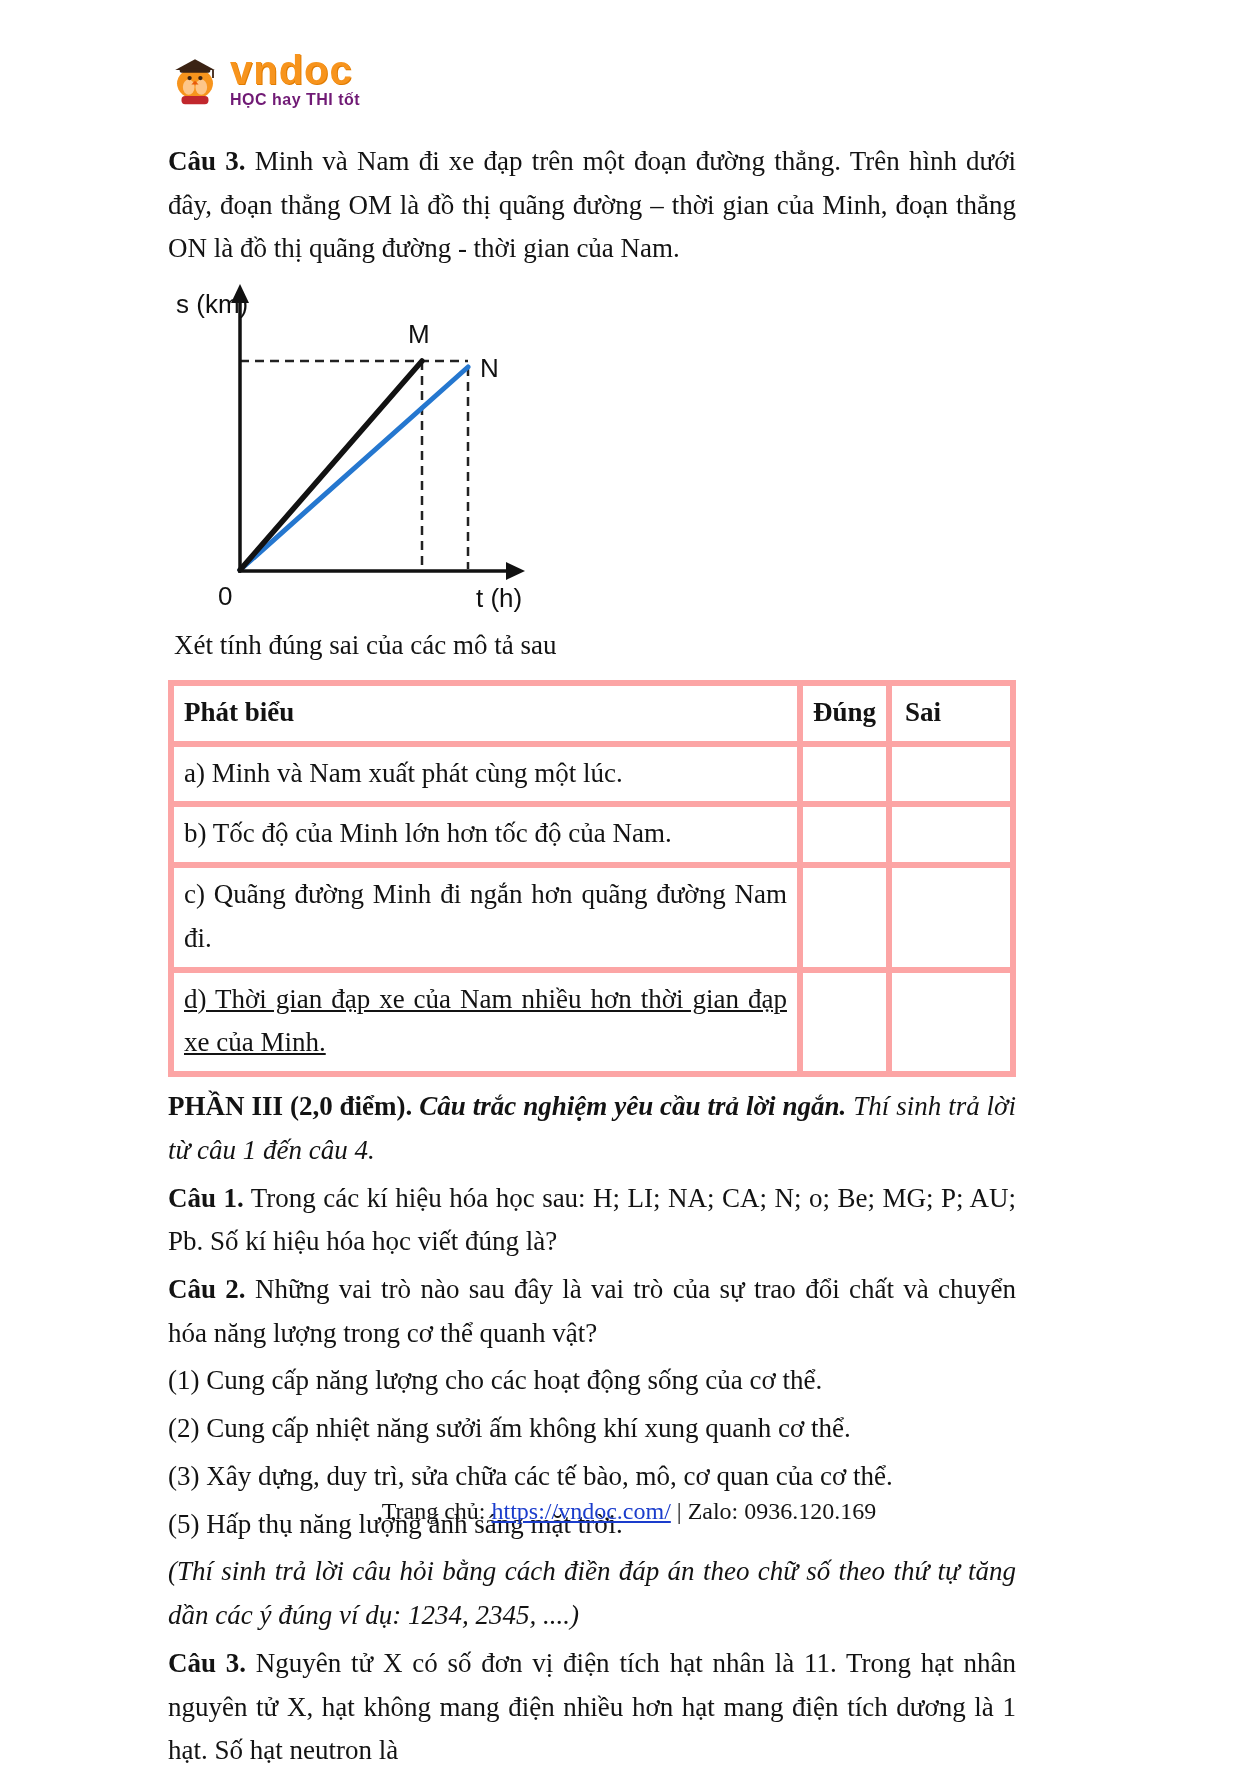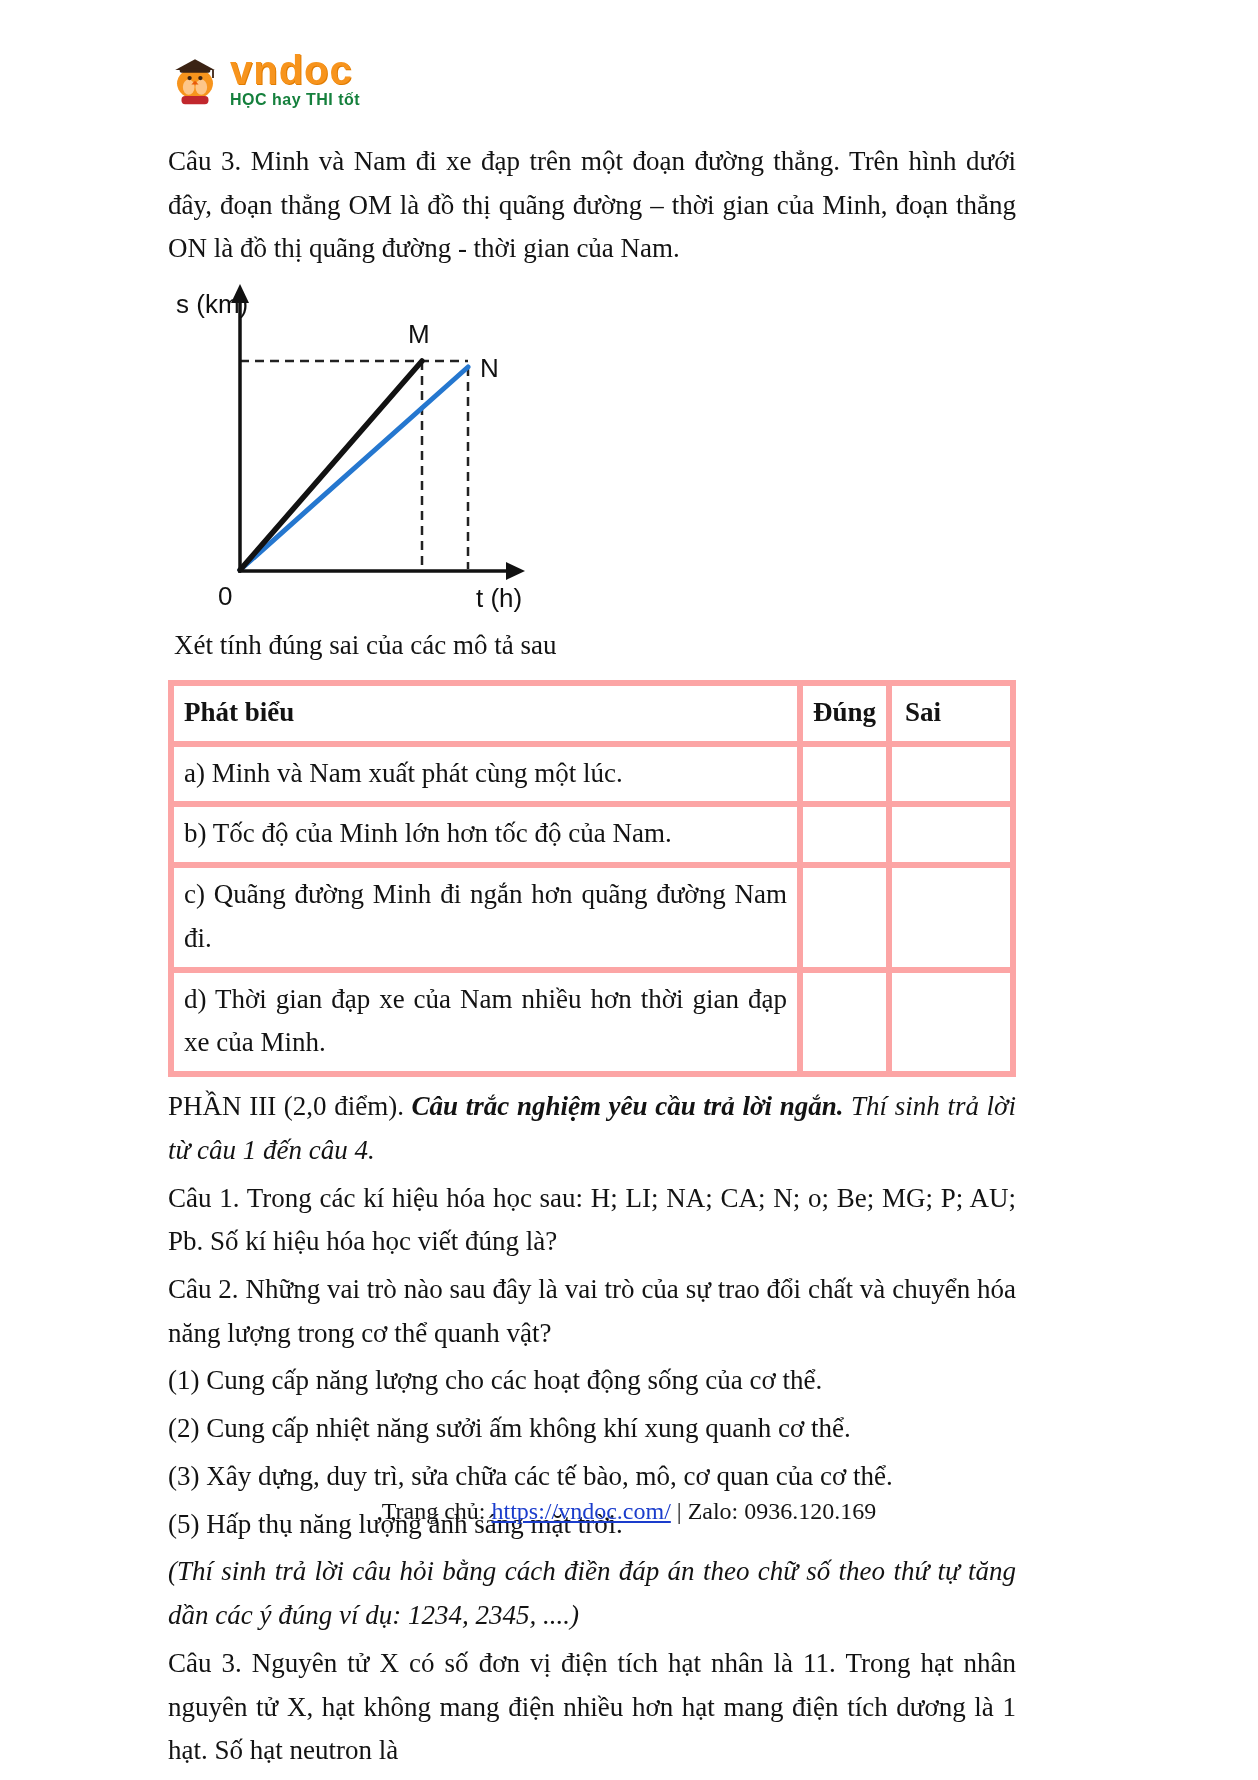--- a/index.html
+++ b/index.html
@@ -27,27 +27,27 @@
     line-height: 1.0;
     color: #F7941D;
     letter-spacing: 1px;
     text-shadow: 1px 1px 0 #e07b00;
   }
   .tagline {
     font-family: "Liberation Sans", sans-serif;
     font-weight: bold;
     font-size: 16px;
     line-height: 1.3;
-    color: #15803d;
+    color: #701a75;
     letter-spacing: .5px;
   }
 
   
   .para { text-align: justify; margin-bottom: 4px; }
-  .para b { font-weight: normal; }
+  .para b { font-weight: bold; }
   .opt-line { text-align: left; }
   .note { font-style: italic; text-align: justify; }
   .bold-italic { font-weight: bold; font-style: italic; }
   .italic { font-style: italic; }
 
   
   figure.graph { margin: 8px 0 10px 2px; }
   .graph svg { display: block; }
   .graph text {
     font-family: "Liberation Sans", sans-serif;
@@ -154,21 +154,21 @@
         <td class="stmt">b) Tốc độ của Minh lớn hơn tốc độ của Nam.</td>
         <td></td>
         <td></td>
       </tr>
       <tr>
         <td class="stmt">c) Quãng đường Minh đi ngắn hơn quãng đường Nam đi.</td>
         <td></td>
         <td></td>
       </tr>
       <tr>
-        <td class="stmt" style="height:100px;">d) Thời gian đạp xe của Nam nhiều hơn thời gian đạp xe của Minh.</td>
+        <td class="stmt" style="height:100px;text-decoration:underline;">d) Thời gian đạp xe của Nam nhiều hơn thời gian đạp xe của Minh.</td>
         <td></td>
         <td></td>
       </tr>
     </tbody>
   </table>
 
   <section class="part3">
     <p class="para"><b>PHẦN III (2,0 điểm). </b><span class="bold-italic">Câu trắc nghiệm yêu cầu trả lời ngắn. </span><span class="italic">Thí sinh trả lời từ câu 1 đến câu 4.</span></p>
 
     <p class="para"><b>Câu 1.</b><span> Trong các kí hiệu hóa học sau: H; LI; NA; CA; N; o; Be; MG; P; AU; Pb. Số kí hiệu hóa học viết đúng là?</span></p>

